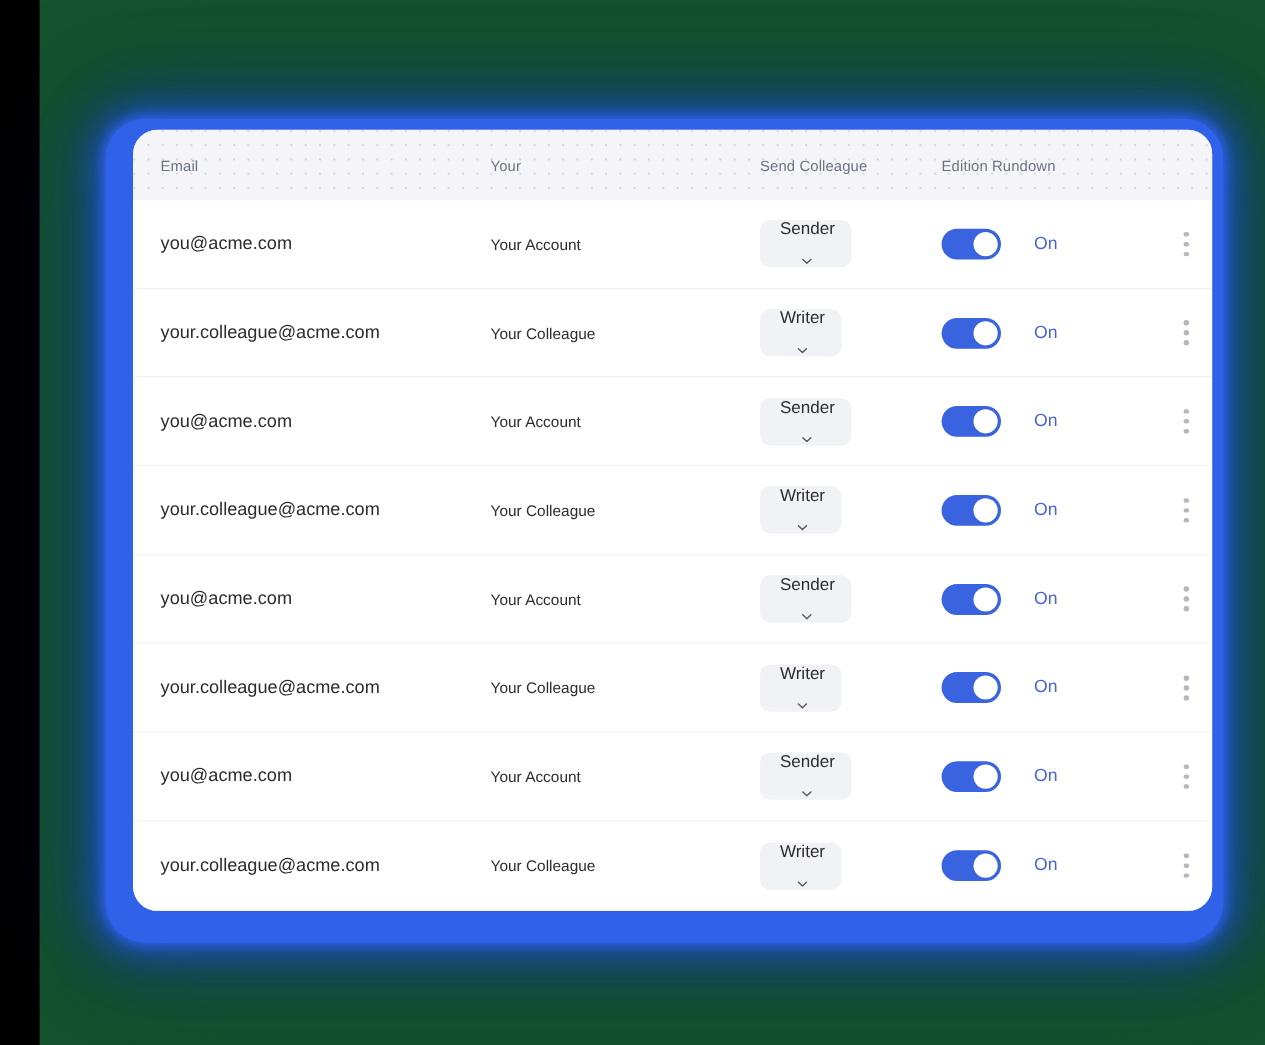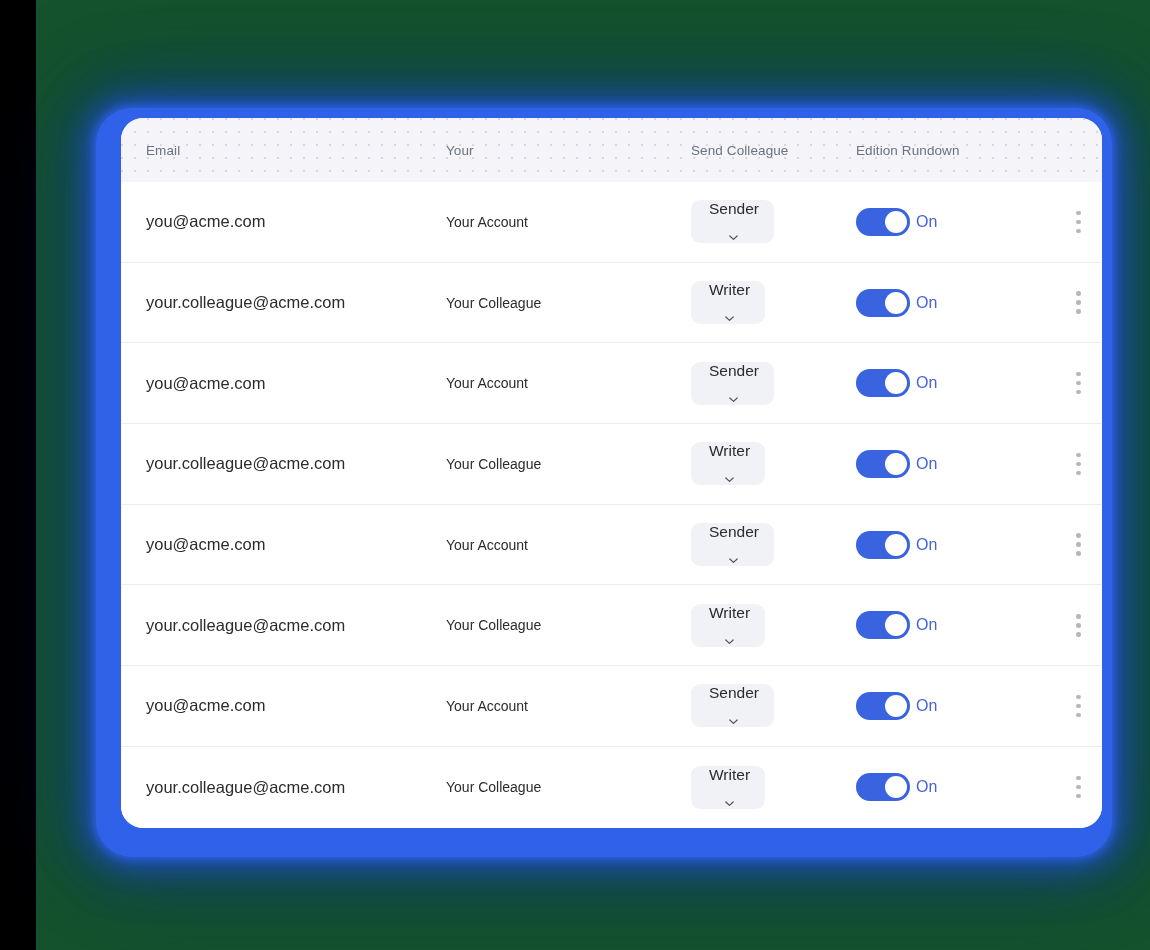--- a/index.html
+++ b/index.html
@@ -121,21 +121,21 @@
     width: 11px;
     height: 11px;
     display: block;
   }
   .chev svg { display: block; }
 
   
   .toggle-wrap {
     display: flex;
     align-items: center;
-    gap: 6px;
+    gap: 30px;
   }
   .toggle {
     position: relative;
     width: 54px;
     height: 28px;
     border-radius: 14px;
     background: #3a63e0;
     cursor: pointer;
     flex: 0 0 auto;
   }

